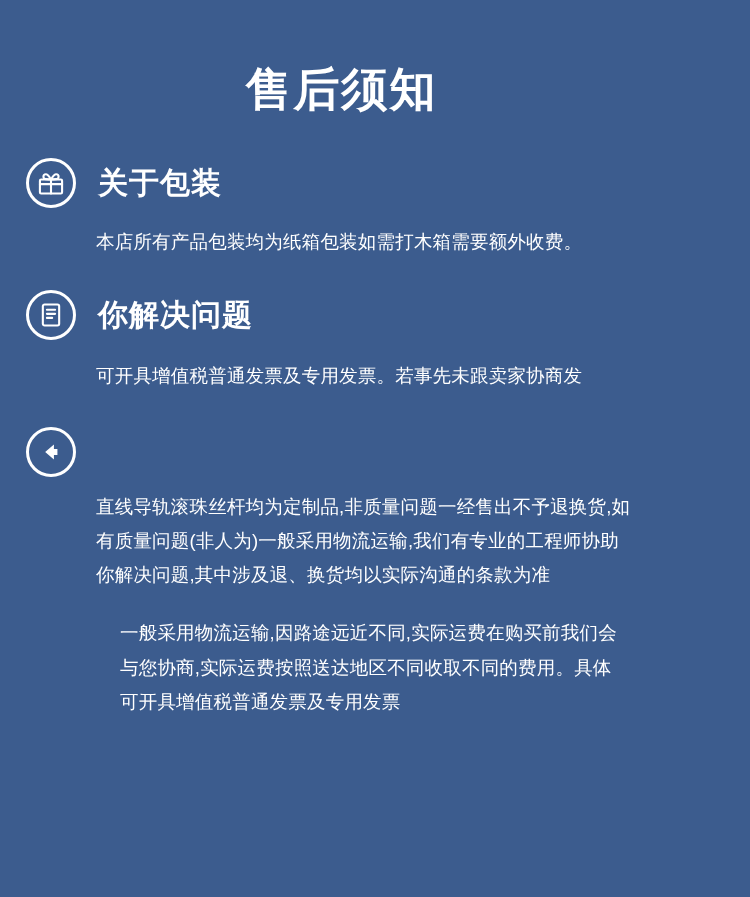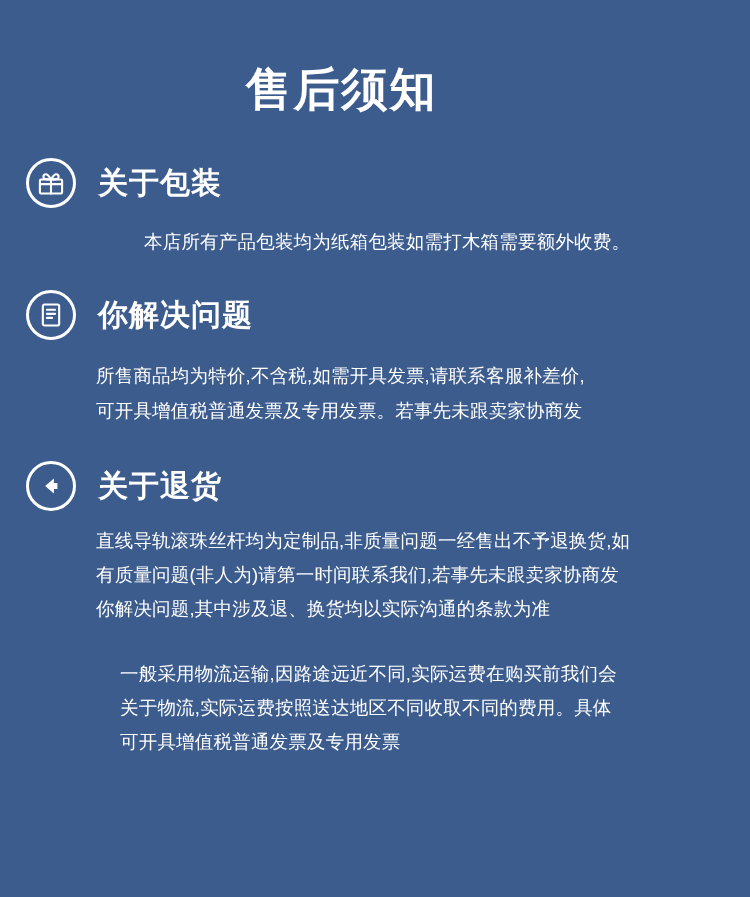--- a/index.html
+++ b/index.html
@@ -73,23 +73,23 @@
     line-height: 1.85;
     letter-spacing: 0.2px;
     margin-top: 10px;
     margin-bottom: 22px;
     font-weight: 500;
   }
   .sec-body p {
     margin: 0;
   }
   
-  .section--packaging .sec-body { margin-top: 14px; margin-bottom: 28px; margin-left: 48px; }
+  .section--packaging .sec-body { margin-top: 14px; margin-bottom: 28px; }
   .section--invoice .sec-body { margin-top: 16px; margin-bottom: 30px; }
-  .section--return .sec-body { margin-top: 10px; margin-bottom: 30px; }
+  .section--return .sec-body { margin-top: 10px; margin-bottom: 24px; }
   .section--logistics .sec-body { margin-top: 14px; margin-left: 24px; }
 </style>
 </head>
 <body style="background: rgb(60, 92, 142); color: rgb(255, 255, 255);">
 
 <div class="page">
 
   <h1 class="page-title">售后须知</h1>
 
   <div class="sections">
@@ -118,43 +118,41 @@
           <svg width="28" height="28" viewBox="0 0 24 24" fill="none" stroke="#ffffff" stroke-width="1.8" stroke-linecap="round" stroke-linejoin="round">
             <rect x="5" y="3" width="14" height="18" rx="1.5"></rect>
             <line x1="8.5" y1="7.5" x2="15.5" y2="7.5"></line>
             <line x1="8.5" y1="11" x2="15.5" y2="11"></line>
             <line x1="8.5" y1="14.5" x2="13" y2="14.5"></line>
           </svg>
         </span>
         <span class="sec-title">你解决问题</span>
       </div>
       <div class="sec-body">
-        <p>所售商品均为特价,不含税,如需开具发票,请联系客服补差价,</p>
         <p>可开具增值税普通发票及专用发票。若事先未跟卖家协商发</p>
       </div>
     </div>
 
     <div class="section section--return">
       <div class="sec-head">
         <span class="icon-wrap">
           <svg width="28" height="28" viewBox="0 0 24 24" fill="#ffffff" stroke="none">
             <path d="M14.5 5.5 L7 12 L14.5 18.5 L14.5 14.5 L17.5 14.5 L17.5 9.5 L14.5 9.5 Z"></path>
           </svg>
         </span>
-        <span class="sec-title">关于退货</span>
       </div>
       <div class="sec-body">
         <p>直线导轨滚珠丝杆均为定制品,非质量问题一经售出不予退换货,如</p>
-        <p>有质量问题(非人为)请第一时间联系我们,若事先未跟卖家协商发</p>
+        <p>有质量问题(非人为)一般采用物流运输,我们有专业的工程师协助</p>
         <p>你解决问题,其中涉及退、换货均以实际沟通的条款为准</p>
       </div>
     </div>
 
     <div class="section section--logistics">
       <div class="sec-body">
         <p>一般采用物流运输,因路途远近不同,实际运费在购买前我们会</p>
-        <p>关于物流,实际运费按照送达地区不同收取不同的费用。具体</p>
+        <p>与您协商,实际运费按照送达地区不同收取不同的费用。具体</p>
         <p>可开具增值税普通发票及专用发票</p>
       </div>
     </div>
 
   </div>
 </div>
 
 </body></html>

